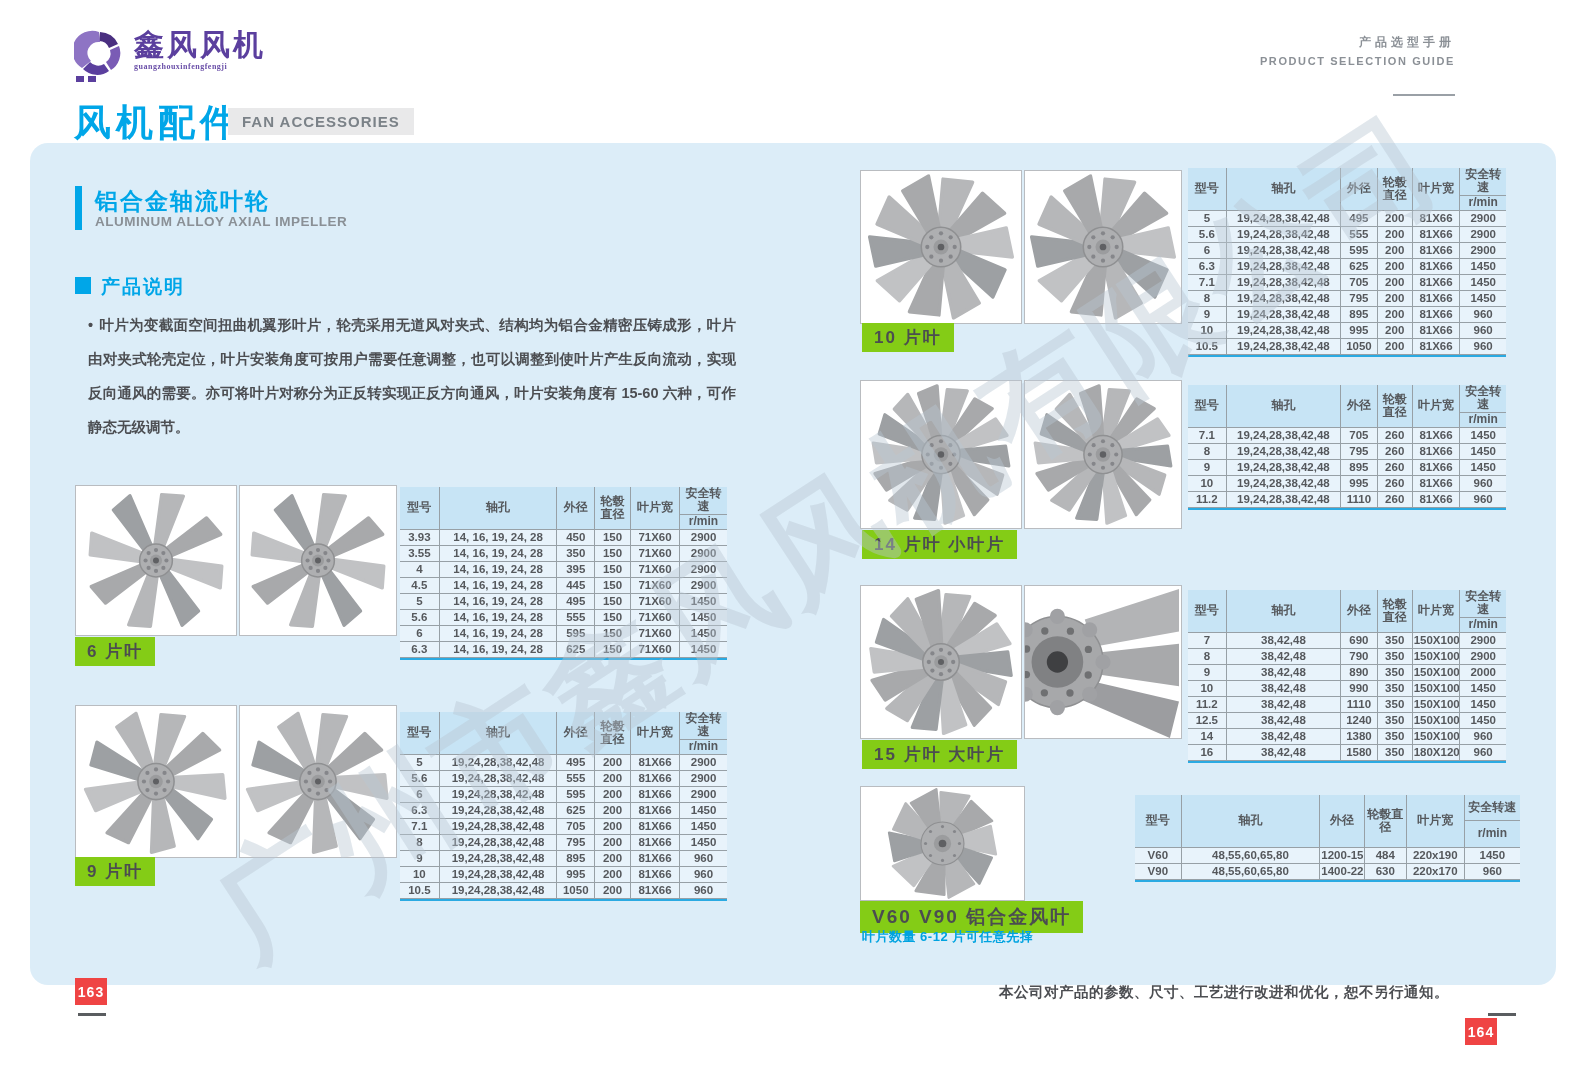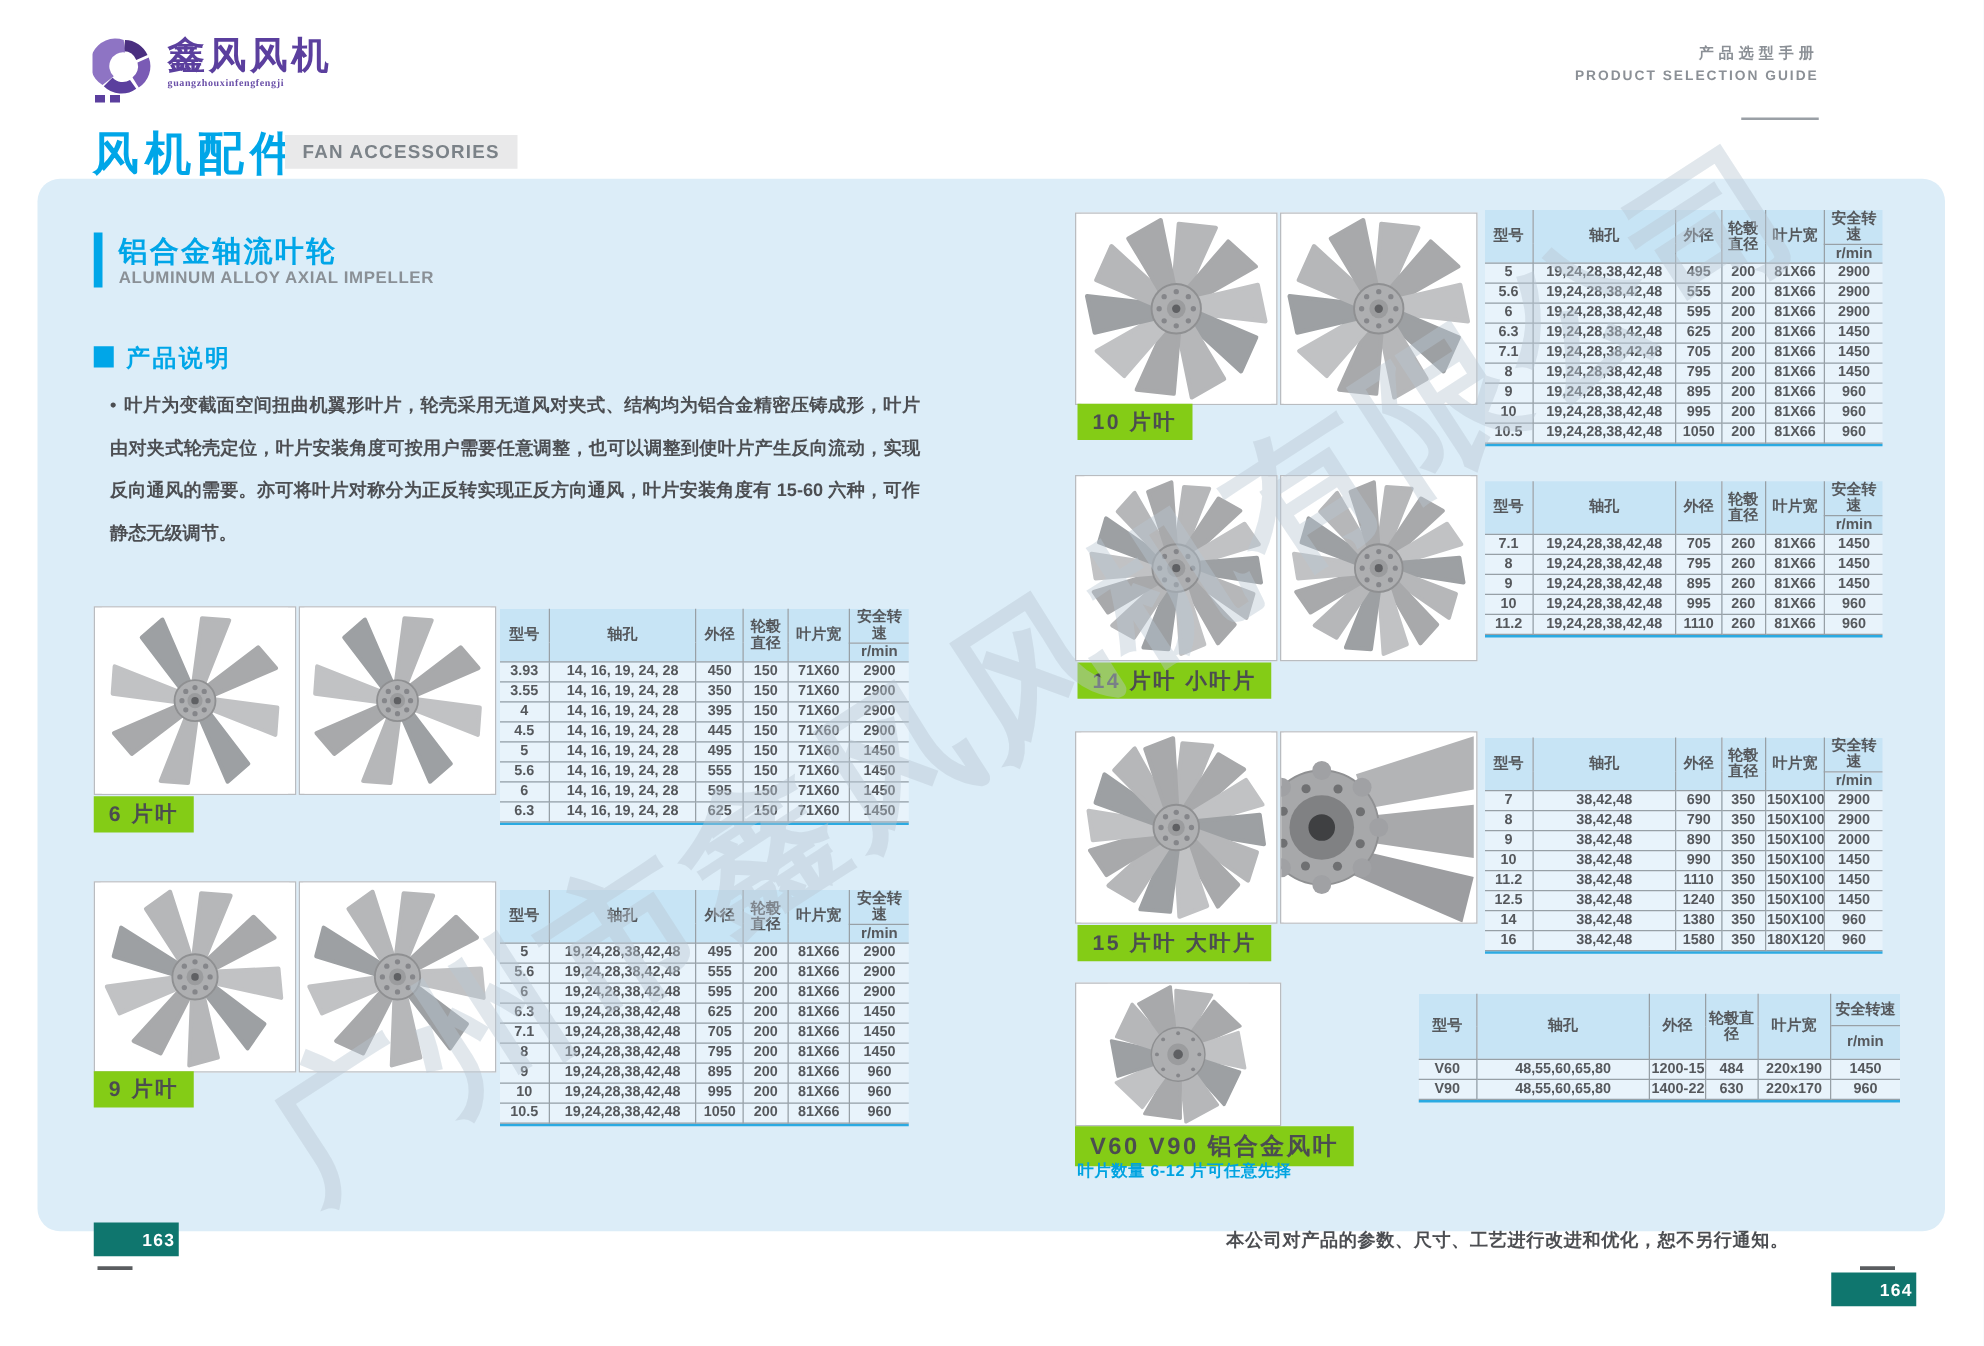--- a/index.html
+++ b/index.html
@@ -62,24 +62,24 @@
   table.spec th:last-child,table.spec td:last-child{border-right:none;}
   table.spec tbody tr{height:16px;}
   .tbl-small thead{height:42px;}
   .tbl-v60 thead{height:52px;}
   .tbl-v60 tbody tr{height:46px;}
   .tbl-v60 td{font-size:13px;}
   th.split-top{border-bottom:1px solid #eef7fd;}
   th.split-bot{border-top:none;font-size:12.5px;}
 
   
-  .pagebox{width:32px;height:27px;background:#0f766e;color:#ffffff;font-size:14px;font-weight:bold;
-    display:flex;align-items:center;justify-content:center;z-index:10;letter-spacing:1px;padding-left:36px;}
+  .pagebox{width:32px;height:27px;background:#ef4444;color:#ffffff;font-size:14px;font-weight:bold;
+    display:flex;align-items:center;justify-content:center;z-index:10;letter-spacing:1px;}
   .pageline{width:28px;height:3px;background:#5a5d60;z-index:10;}
-  .foot-note{right:156px;top:983px;font-size:14.5px;font-weight:bold;color:#4c4e52;letter-spacing:.5px;z-index:10;}
+  .foot-note{right:138px;top:983px;font-size:14.5px;font-weight:bold;color:#4c4e52;letter-spacing:.5px;z-index:10;}
 </style>
 </head>
 <body>
 
 <div class="abs logo-wrap">
   <div class="logo-icon">
     <svg viewBox="0 0 52 56">
       <path d="M26 4a20 20 0 0 1 18 12l-9 4a11 11 0 0 0-10-7z" fill="#4a2f80"></path>
       <path d="M45 18a20 20 0 0 1-8 24l-5-8a11 11 0 0 0 4-12z" fill="#7a5bb5"></path>
       <path d="M35 43a20 20 0 0 1-26-2l7-7a11 11 0 0 0 14 2z" fill="#5b3f9e"></path>

